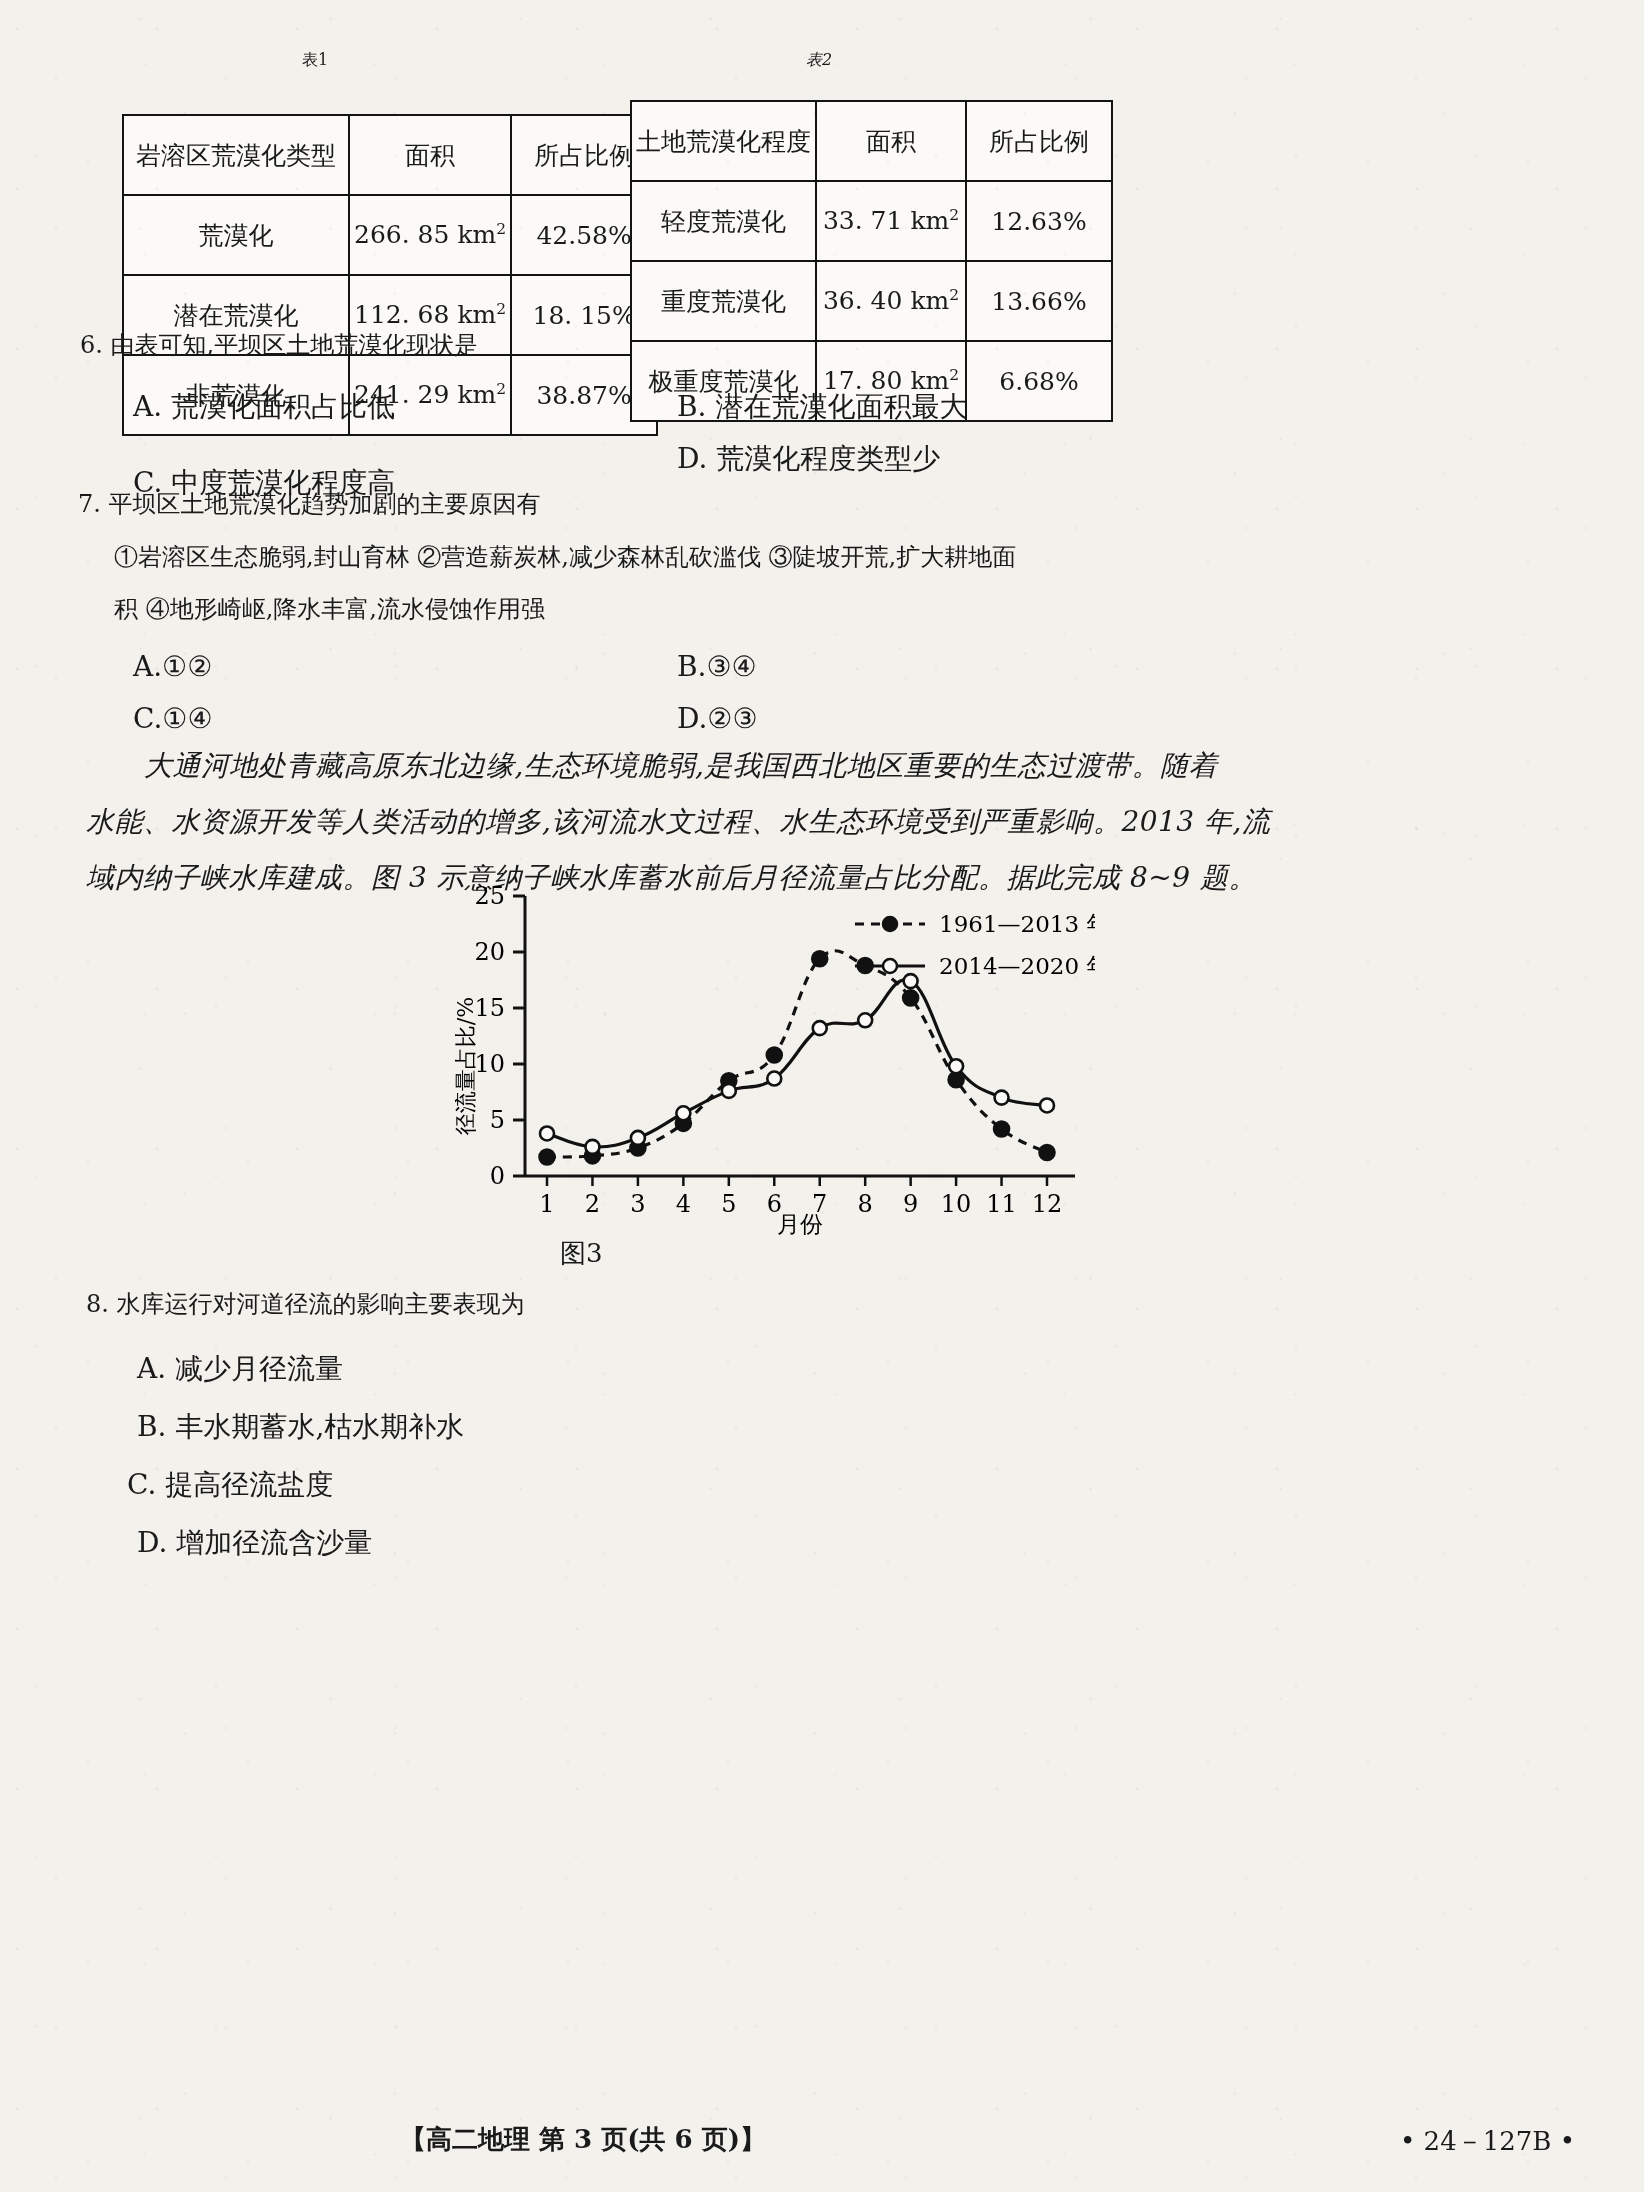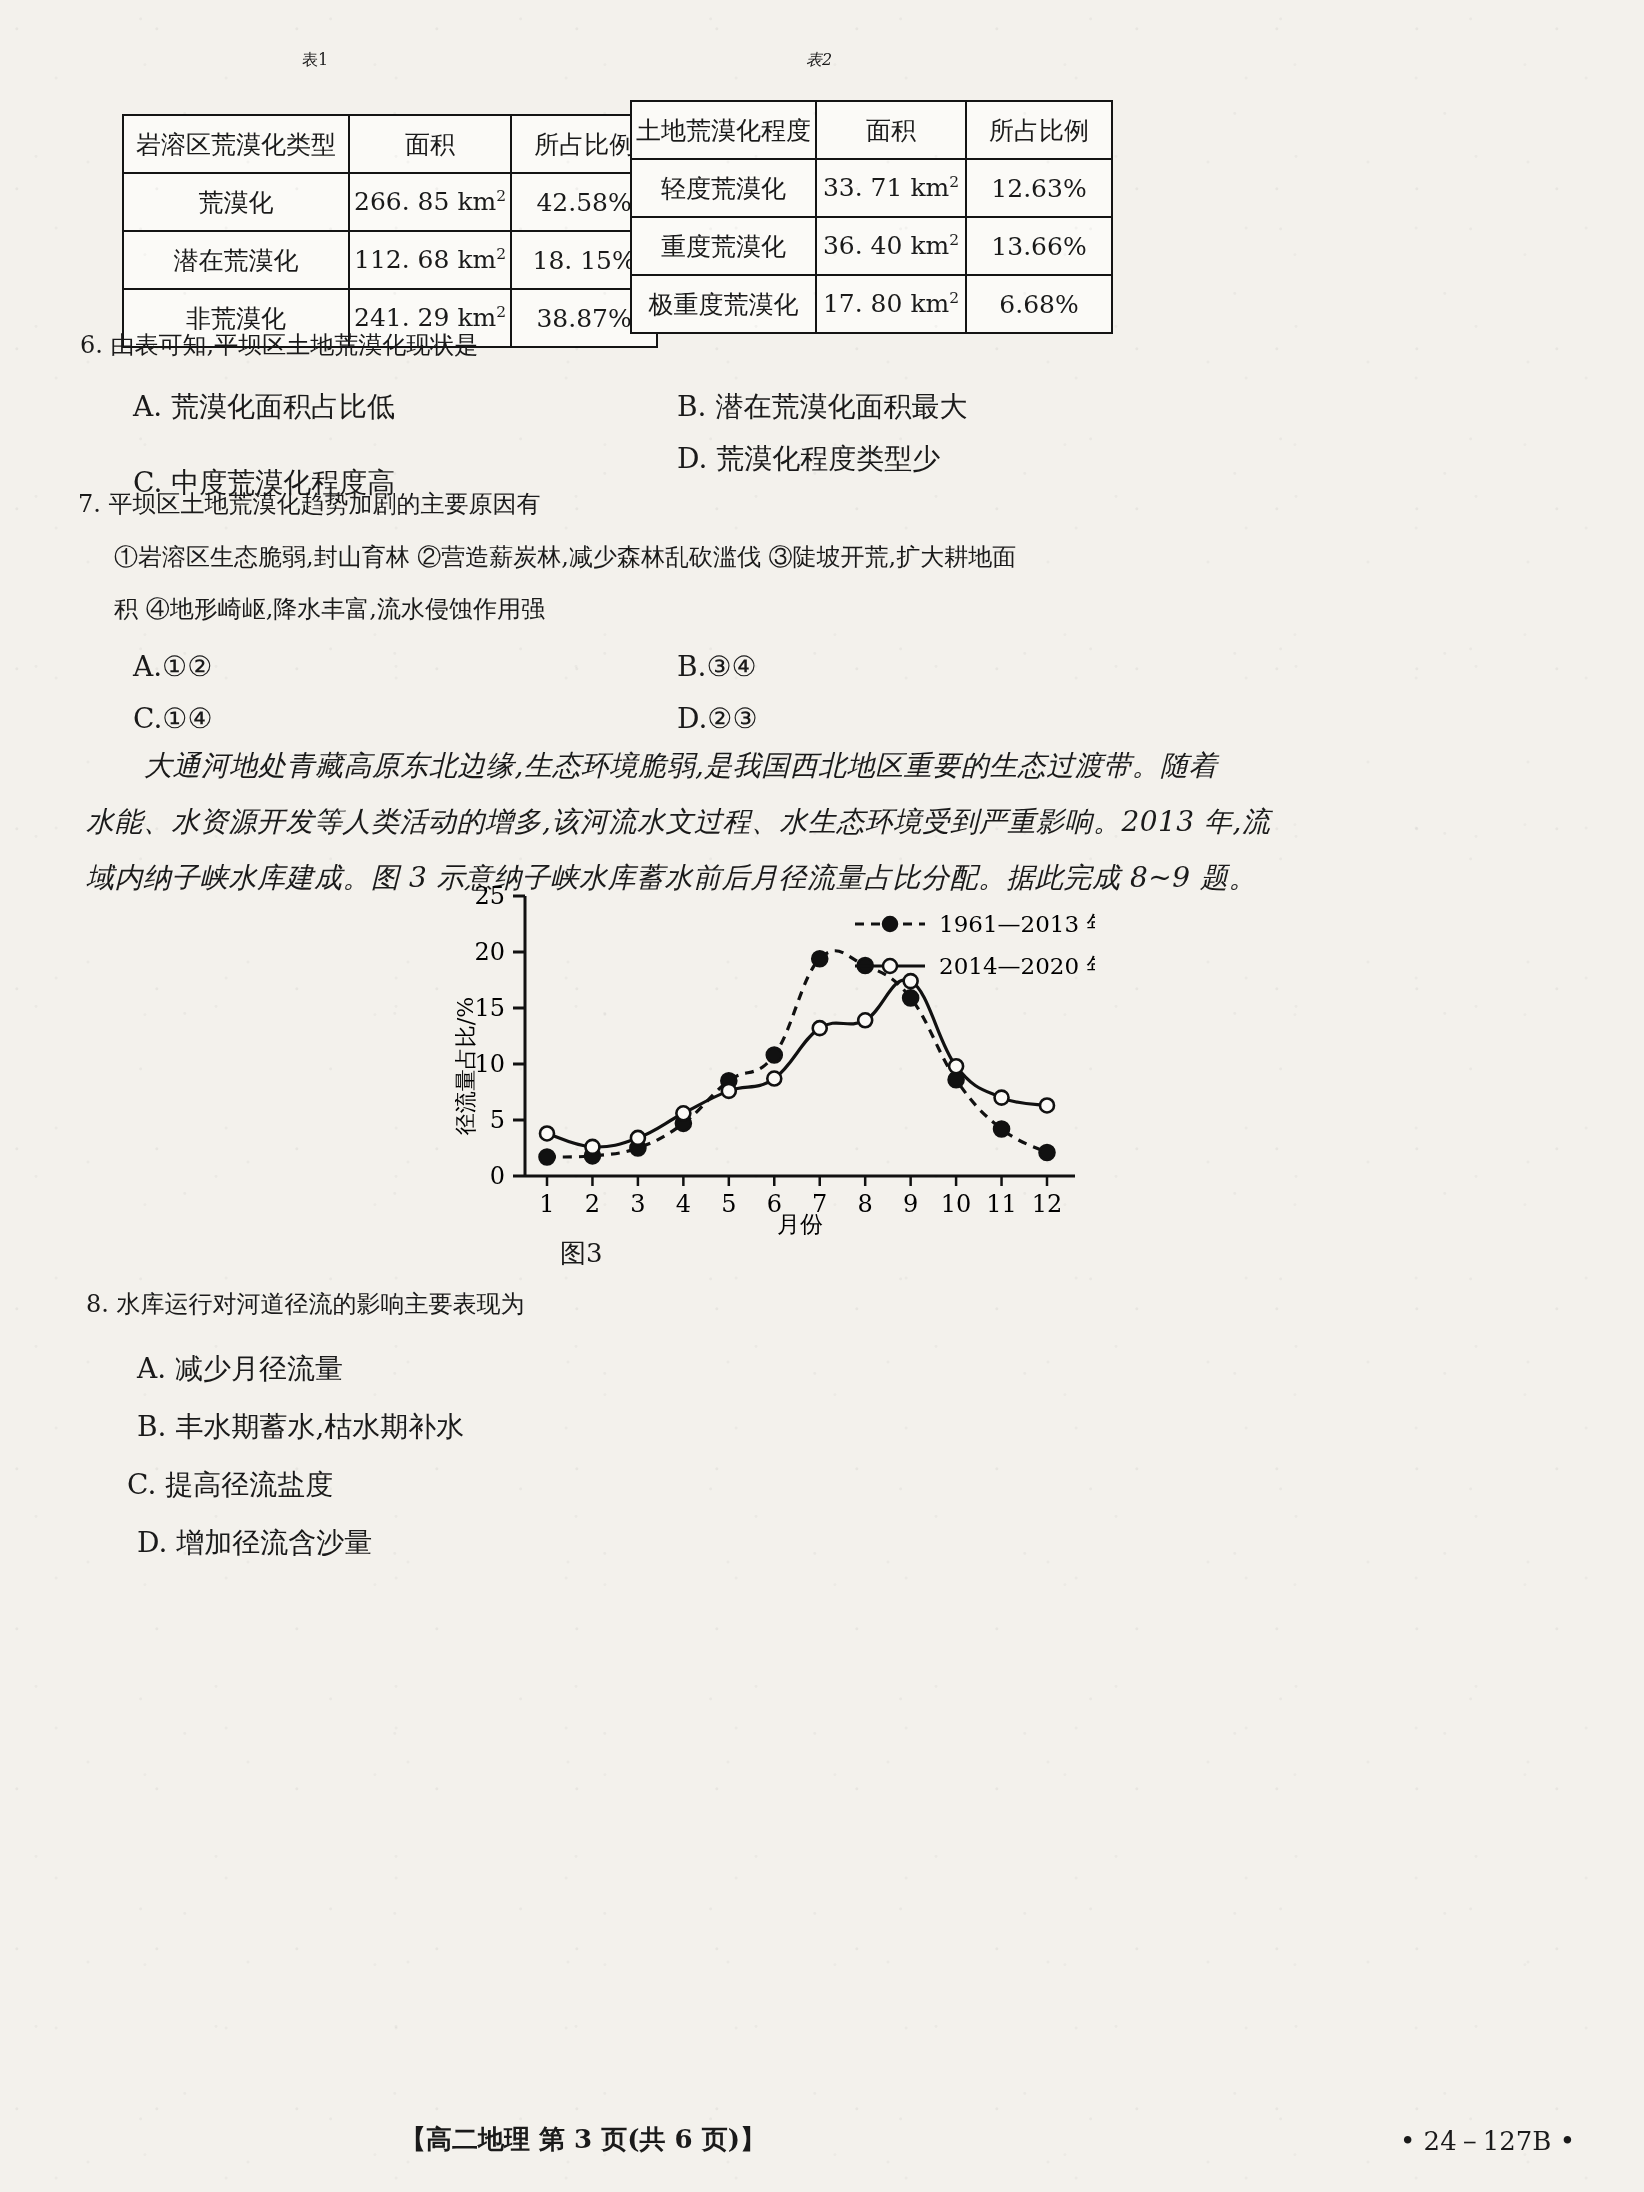--- a/index.html
+++ b/index.html
@@ -35,21 +35,21 @@
   
   table.t{
     position:absolute;border-collapse:collapse;
     background:#fbfaf7;
     font-size:25px;
   }
   table.t td,table.t th{
     border:2px solid #141414;
     text-align:center;
     font-weight:normal;
-    padding:6px 4px;
+    padding:17px 4px;
     white-space:nowrap;
     font-family:"DejaVu Serif","Liberation Serif",serif;
   }
   #tbl1{left:122px;top:114px;}
   #tbl1 td.c0{width:216px;height:44px;}
   #tbl1 td.c1{width:136px;}
   #tbl1 td.c2{width:136px;}
   #tbl2{left:630px;top:100px;}
   #tbl2 td.c0{width:166px;height:44px;}
   #tbl2 td.c1{width:140px;}

